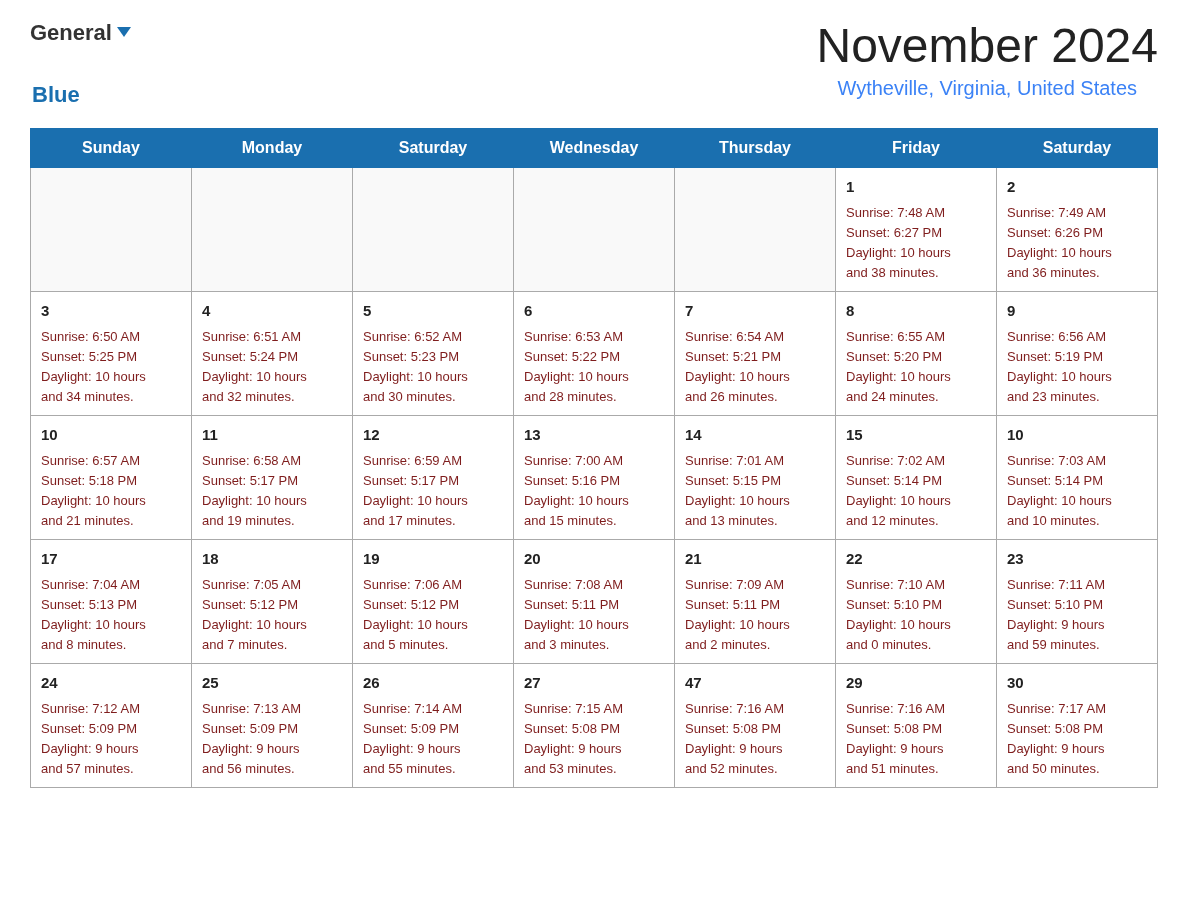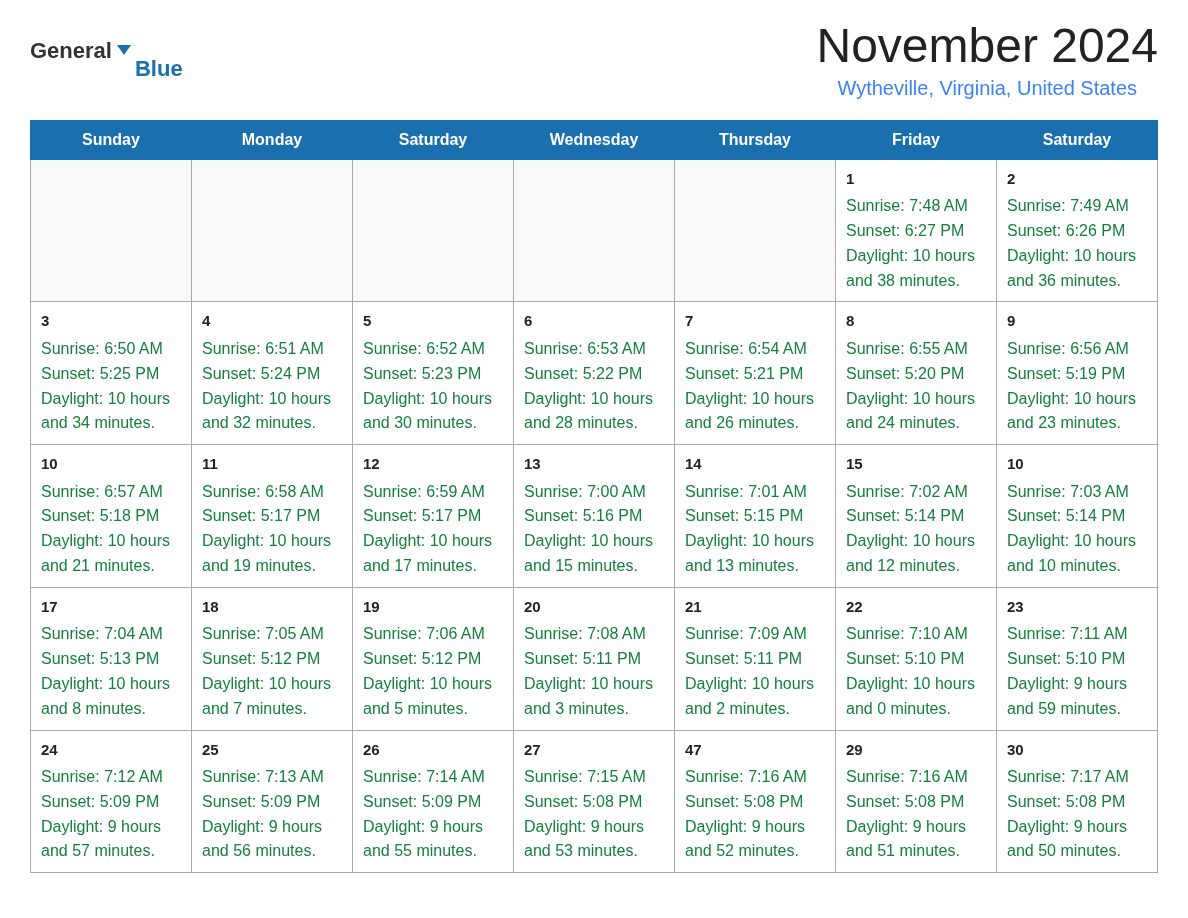--- a/index.html
+++ b/index.html
@@ -69,30 +69,30 @@
       height: 110px;
     }
     .day-number {
       font-size: 15px;
       font-weight: bold;
       color: #222;
       display: block;
       margin-bottom: 4px;
     }
     .day-info {
-      font-size: 16px;
-      color: #15803d;
+      font-size: 13px;
+      color: #7f1d1d;
       line-height: 1.55;
     }
     .empty-cell {
       background: #f9f9f9;
     }
     .logo-wrapper {
       display: flex;
-      flex-direction: row;
+      flex-direction: column;
     }
     .logo-top-line {
       display: flex;
       align-items: center;
     }
     .arrow-icon {
       display: inline-block;
       margin-left: 3px;
       margin-top: 2px;
     }

